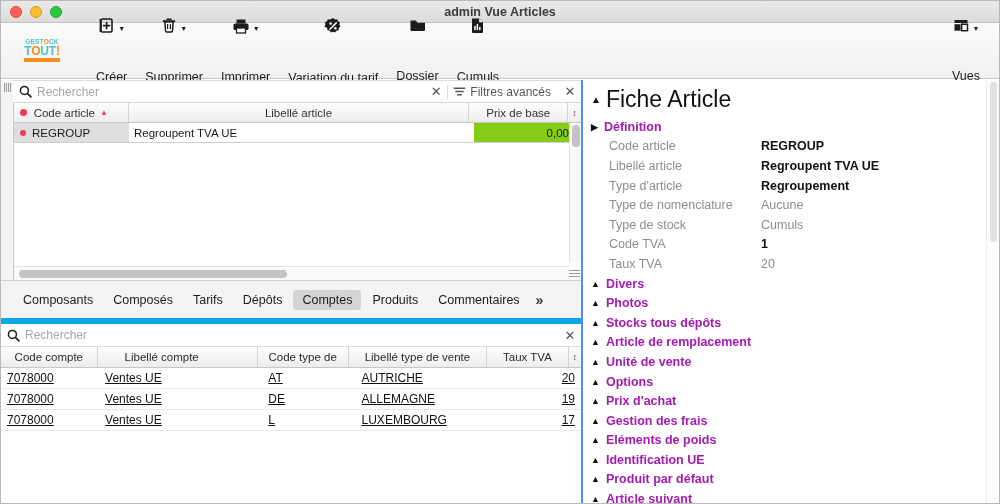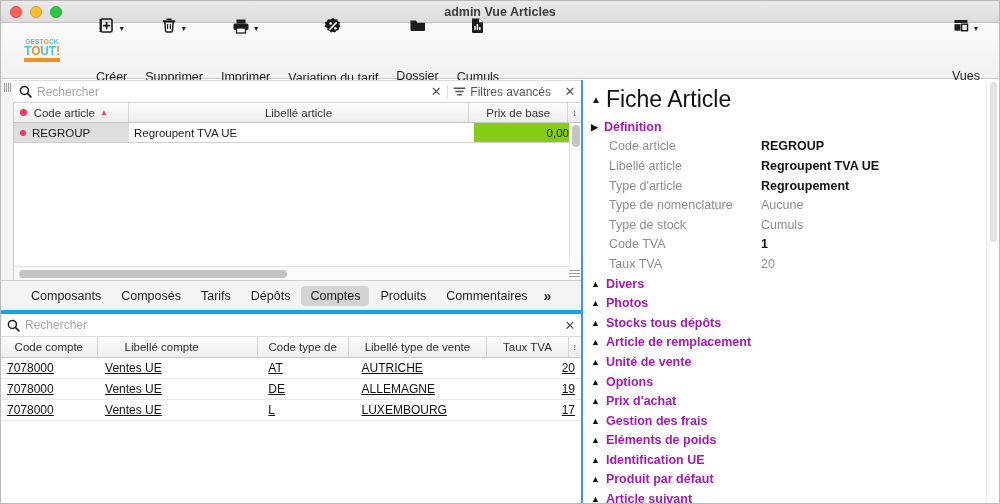--- a/index.html
+++ b/index.html
@@ -108,22 +108,22 @@
     position:absolute; left:0; right:12px; bottom:0; height:14px; background:#fafafa;
     border-top:1px solid #e4e4e4;
   }
   .hscroll .thumb{ position:absolute; top:3px; left:5px; width:268px; height:8px; border-radius:4px; background:#c4c4c4;}
   .corner-grip{ position:absolute; right:1px; bottom:1px; width:11px; height:12px; display:flex;flex-direction:column;justify-content:center;gap:2px;}
   .corner-grip i{ display:block; height:1px; background:#9c9c9c;}
   .sort-ctrl{ width:14px; display:flex; align-items:center; justify-content:center; font-size:9px; color:#444;}
 
   
   .tabsbar{
-    height:34px; background:#f4f4f4; display:flex; align-items:center;
-    padding:0 20px; border-top:1px solid #d0d0d0; border-bottom:4px solid #0ea5e9;
+    height:44px; background:#f4f4f4; display:flex; align-items:center;
+    padding:0 12px; border-top:1px solid #d0d0d0; border-bottom:6px solid #0ea5e9;
   }
   .tab{
     font-size:12.5px; color:#1c1c1c; padding:3px 9px; border-radius:4px; margin:0 1px;
     white-space:nowrap;
   }
   .tab.active{ background:#d4d4d4; }
   .tabs-more{ font-size:14px; color:#333; padding:0 6px; font-weight:bold;}
 
   
   .bottom{ flex:1; display:flex; flex-direction:column; background:#fff; position:relative;}

